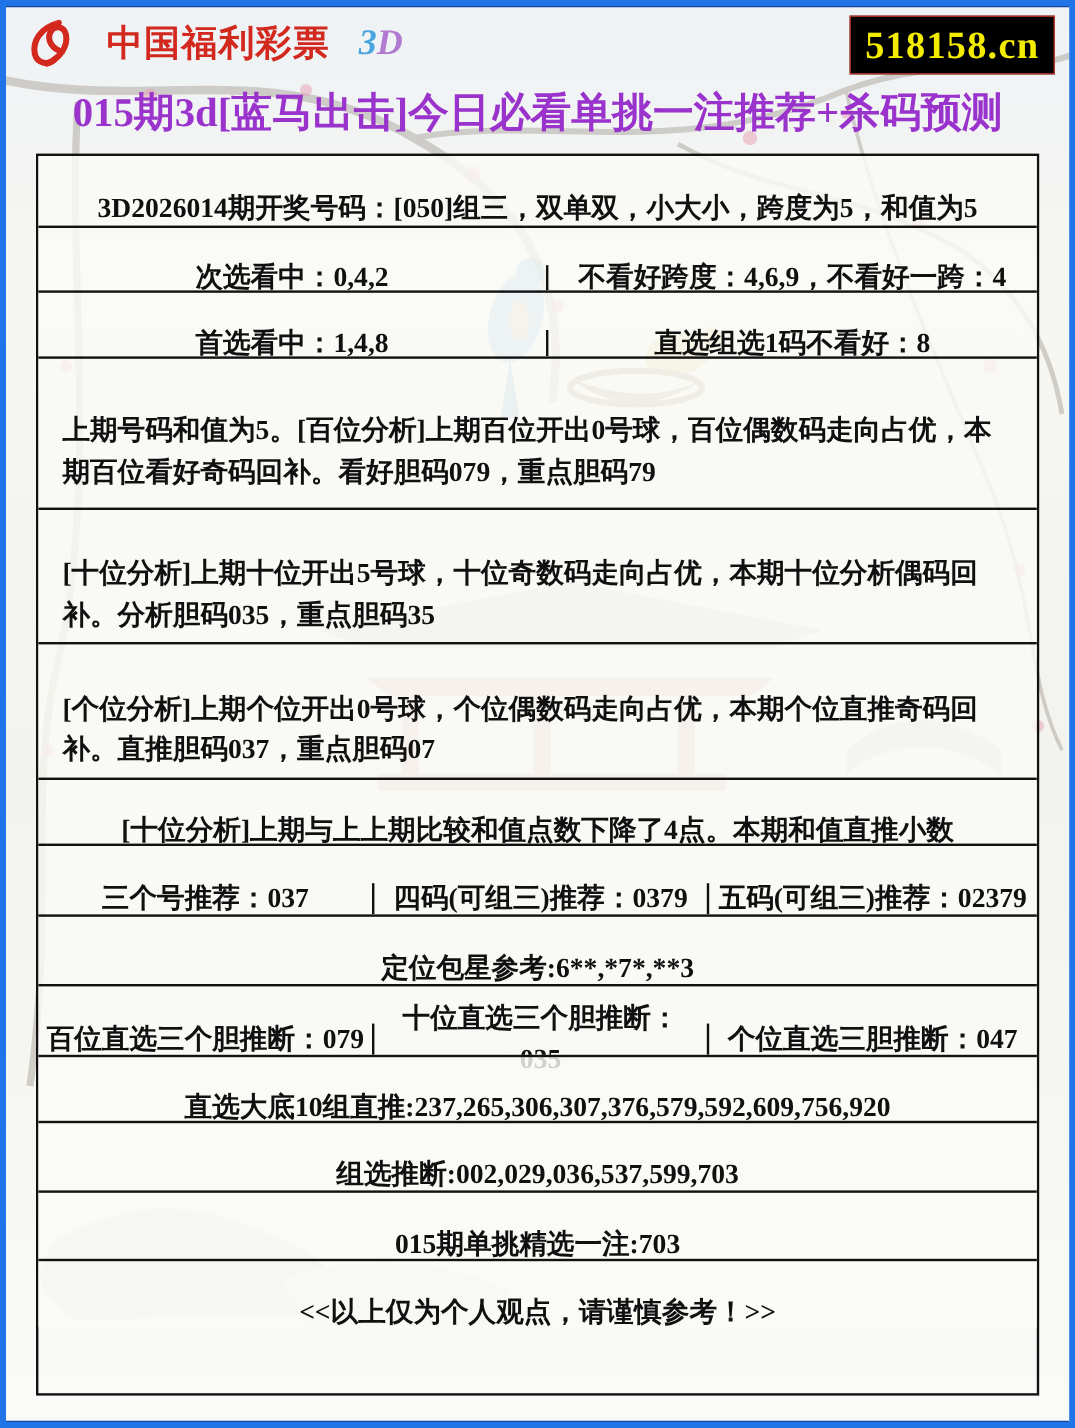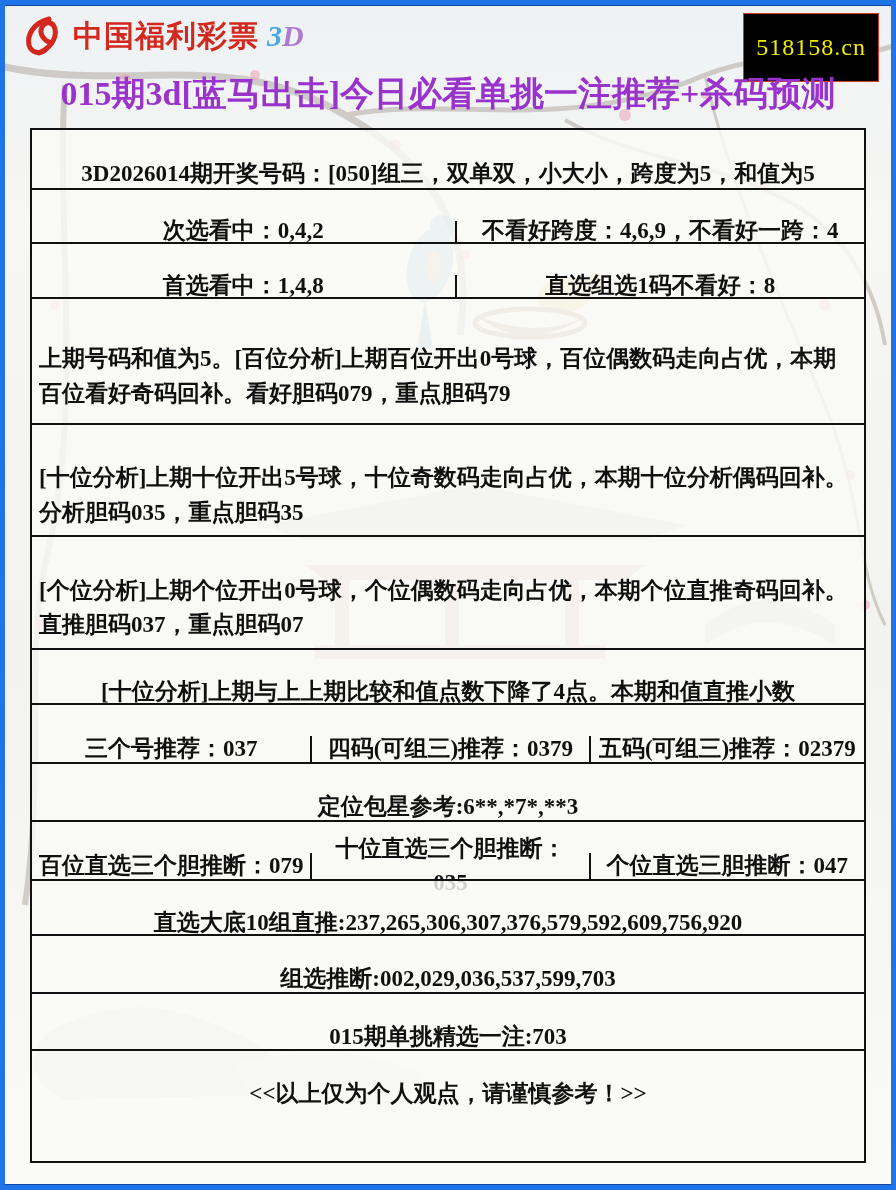--- a/index.html
+++ b/index.html
@@ -12,31 +12,31 @@
     background:linear-gradient(180deg,#eef2f5 0%,#f6f6f2 18%,#f2f2ee 55%,#fafaf8 100%);
     overflow:hidden;
     box-shadow:inset 0 1px 0 #15459c, inset 0 -1px 0 #15459c;
   }
 
   
   .bg-art { position:absolute; left:0; top:0; width:886px; height:1180px; pointer-events:none; }
 
   
   .header { position:relative; height:58px; padding:8px 14px 0 14px; z-index:3; }
-  .logo { display:flex; align-items:center; gap:8px; }
+  .logo { display:flex; align-items:center; gap:24px; }
   .logo-mark { width:46px; height:46px; }
   .logo-text { font-size:30px; font-weight:bold; color:#d3281e; letter-spacing:1px; }
   .logo-3d { font-size:30px; font-weight:bold; font-style:italic; }
   .logo-3d .n3 { color:#4aa6e0; }
   .logo-3d .nD { color:#b07ad0; }
   .site-badge {
     position:absolute; right:12px; top:8px;
     background:#000; color:#f3ec00;
-    font-size:24px; font-weight:normal; letter-spacing:1px;
-    padding:20px 12px; border:1px solid #d23a2a;
+    font-size:32px; font-weight:bold; letter-spacing:1px;
+    padding:5px 12px; border:1px solid #d23a2a;
     font-family:"Liberation Serif","DejaVu Serif",serif;
   }
 
   
   .main-title {
     position:relative; z-index:3;
     margin-top:8px; text-align:center;
     font-size:34px; font-weight:bold; color:#9933cc;
     letter-spacing:0px; white-space:nowrap;
   }
@@ -51,21 +51,21 @@
   .row { display:flex; border-top:2px solid #111; background:rgba(250,250,247,0.82); }
   .row:first-child { border-top:none; }
   .cell {
     flex:1; display:flex; align-items:center; justify-content:center;
     font-size:23px; font-weight:bold; color:#101010;
     border-left:2px solid #111; padding:2px 6px; text-align:center;
     line-height:1.5;
     margin-top:31px;
   }
   .cell:first-child { border-left:none; }
-  .cell.left { justify-content:flex-start; text-align:left; padding:2px 7px; }
+  .cell.left { justify-content:flex-start; text-align:left; padding:2px 20px; }
   .w-508 { flex:0 0 50.8%; }
   .w-492 { flex:0 0 49.2%; }
   .w-third { flex:0 0 33.45%; }
   .w-third-last { flex:1; }
 </style>
 </head>
 <body>
 
 <div class="page">
 

